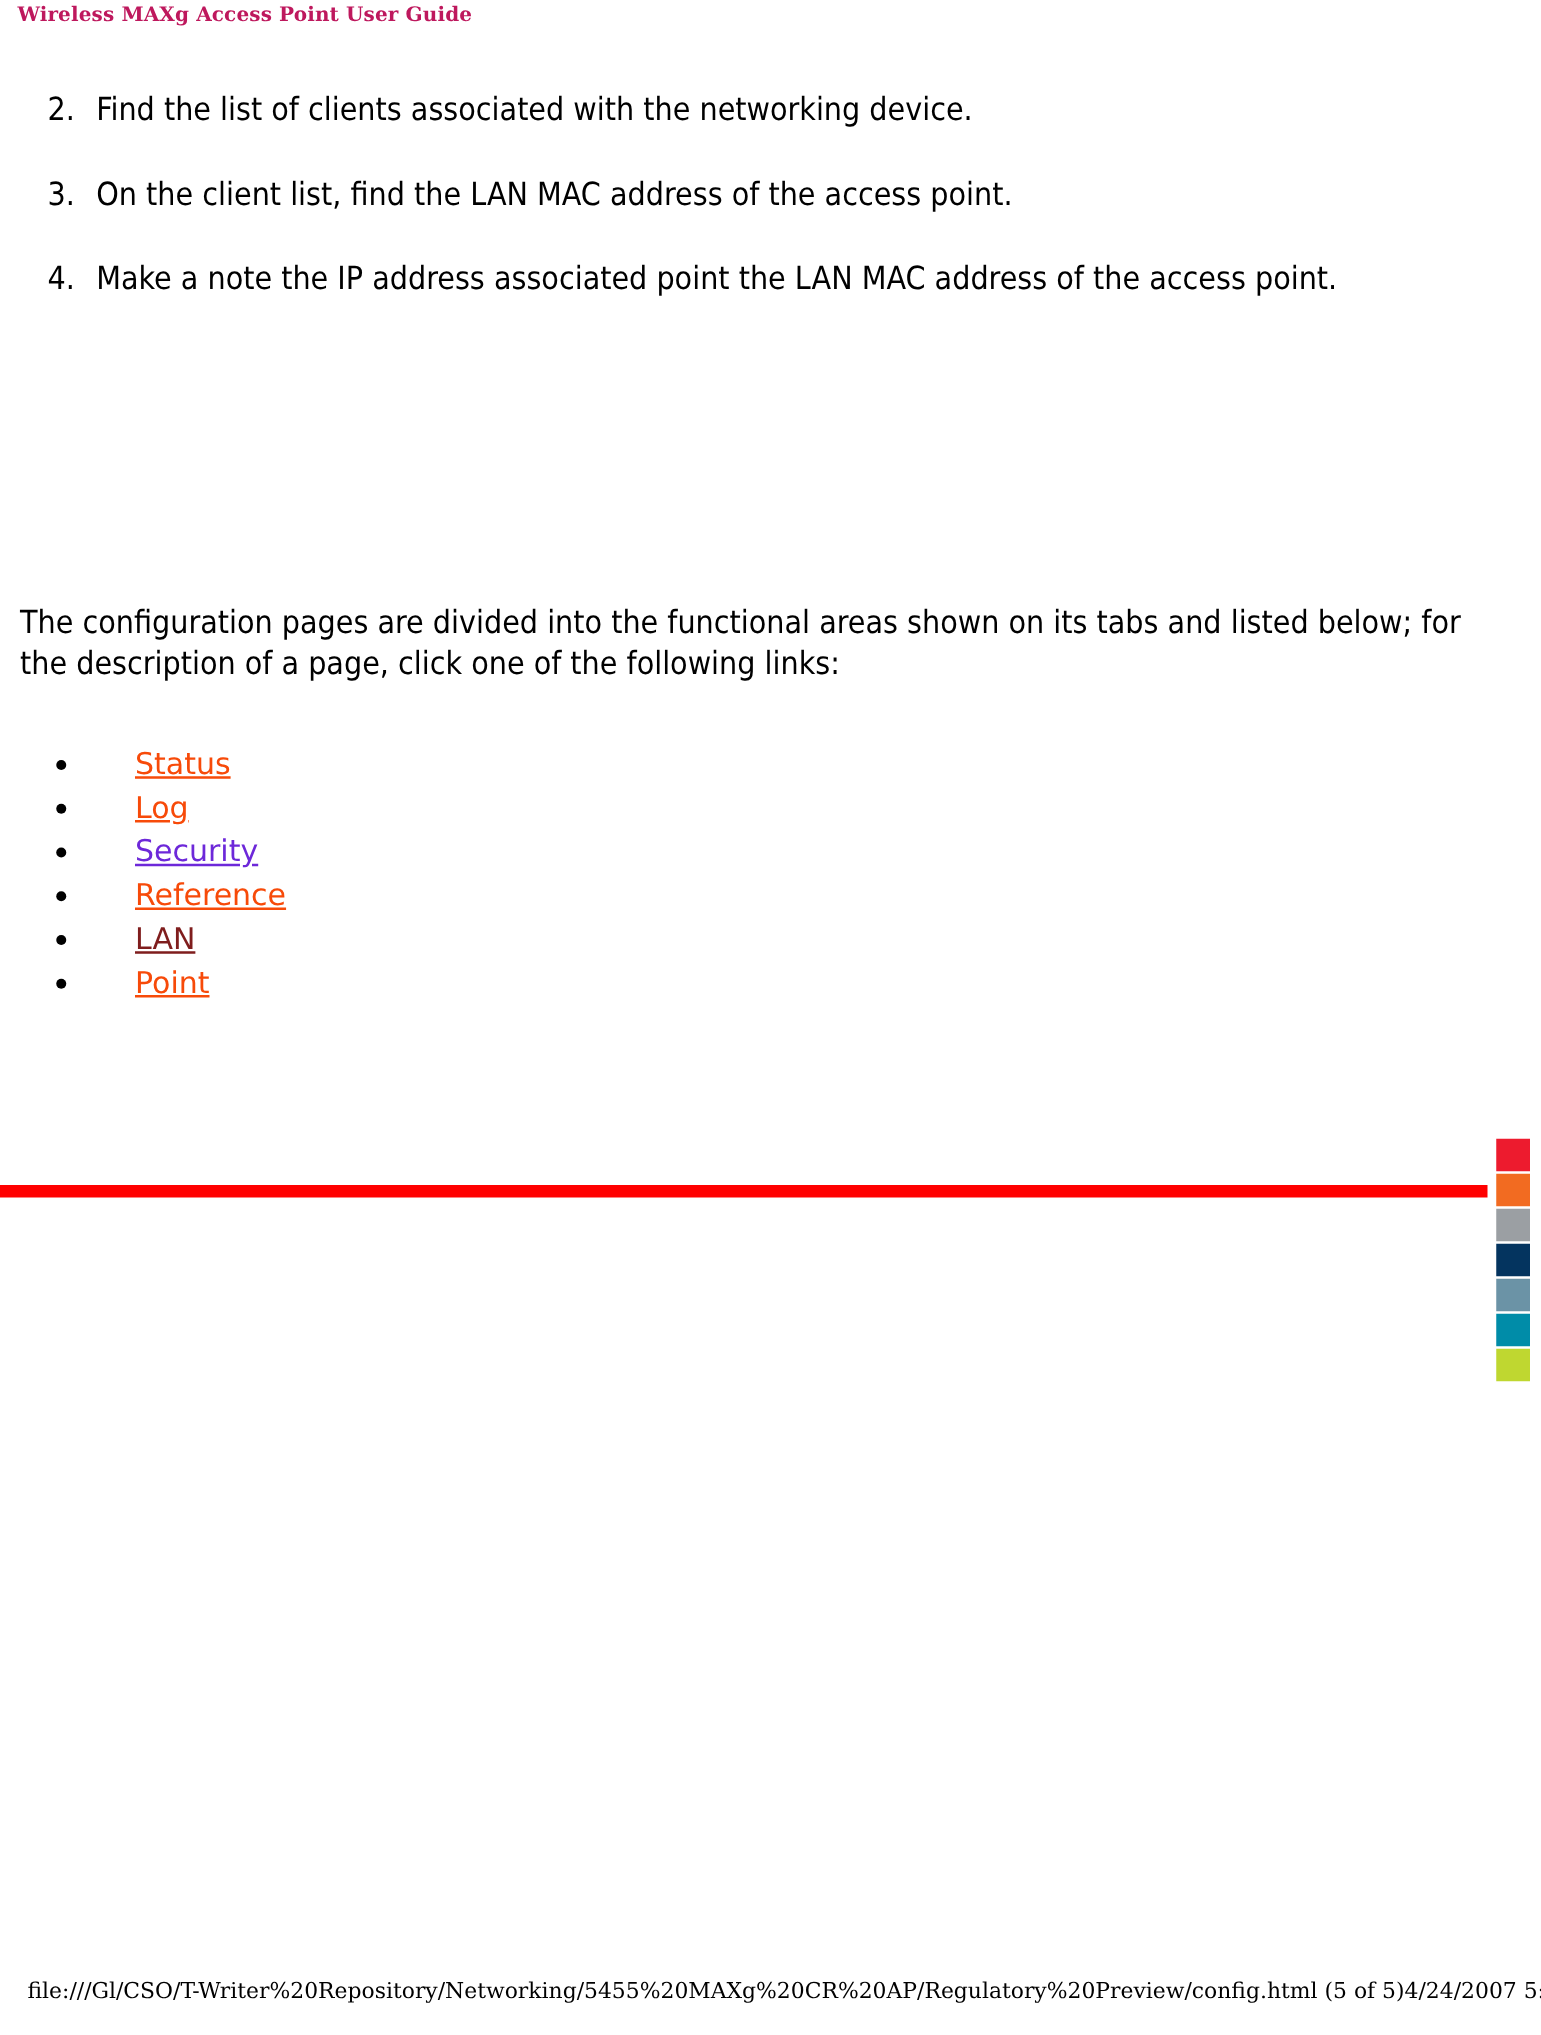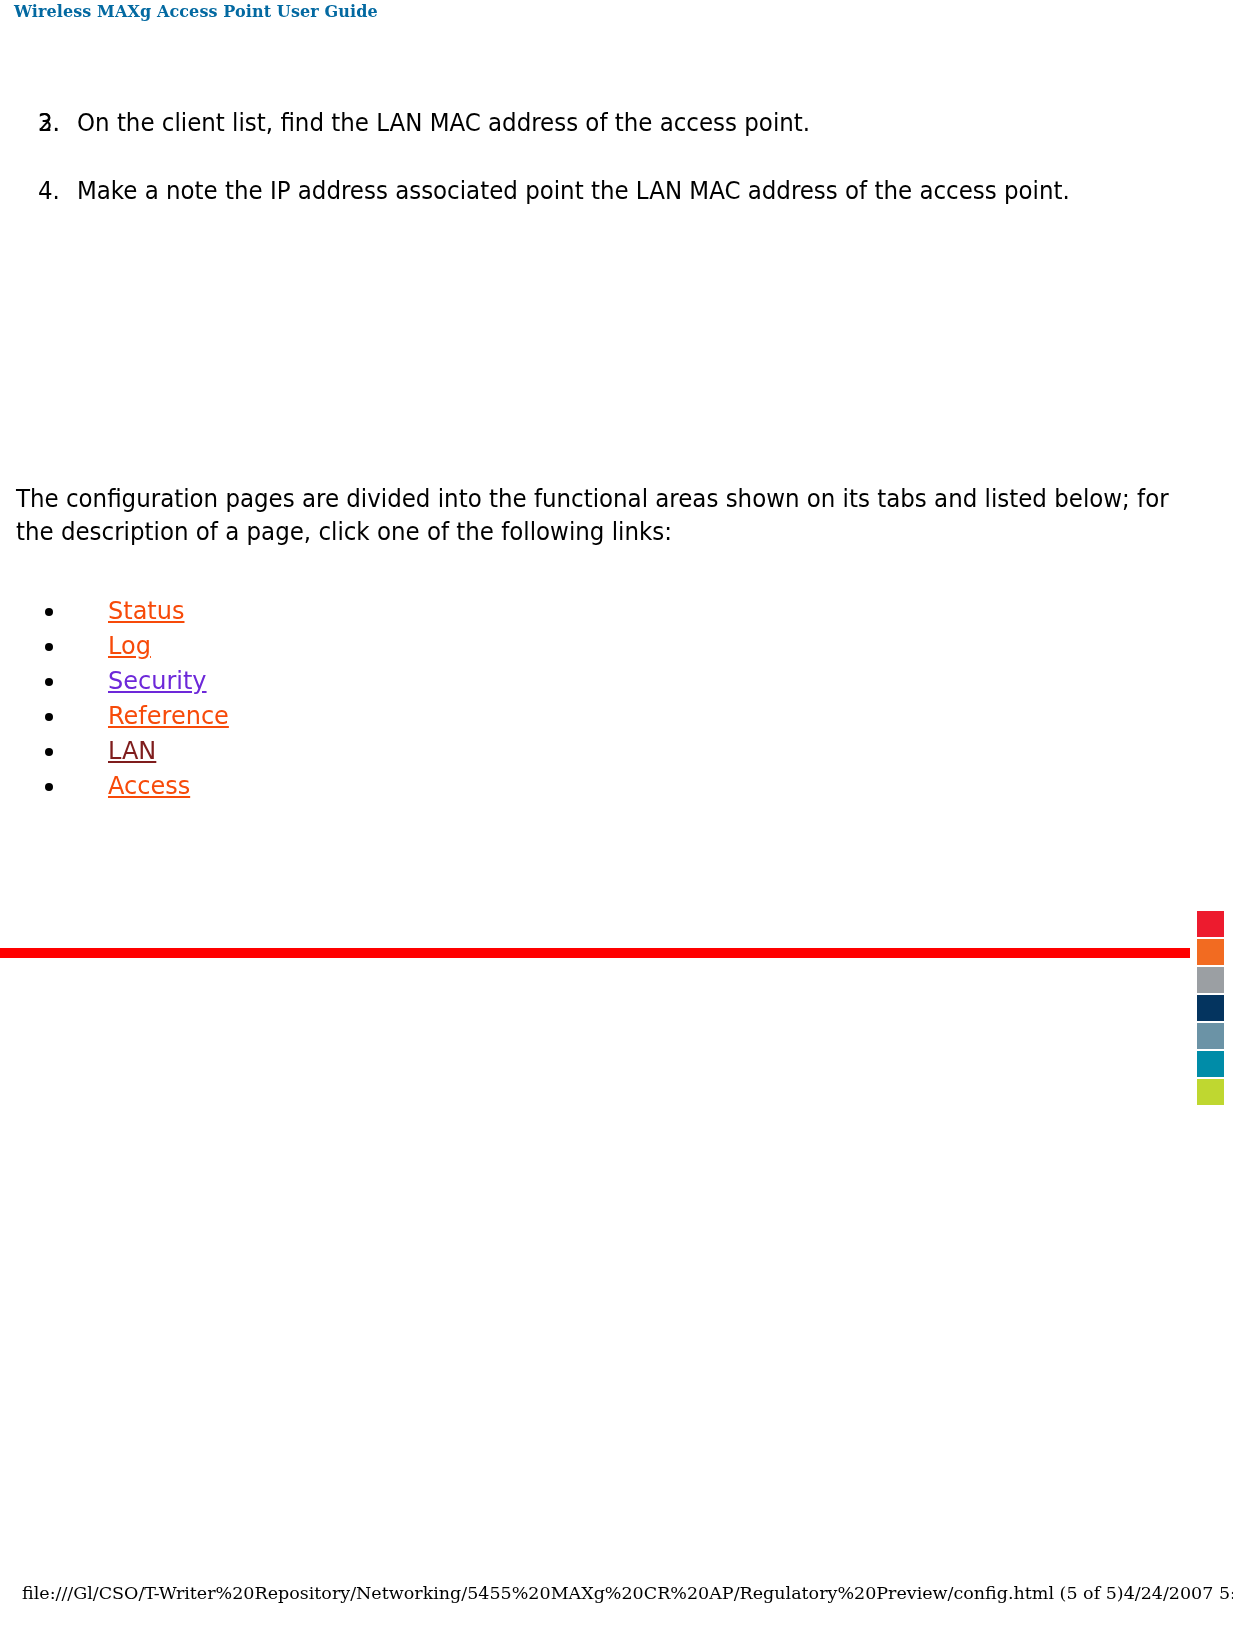--- a/index.html
+++ b/index.html
@@ -19,21 +19,21 @@
 
   
   #page-header {
     position: absolute;
     left: 14px;
     top: 2px;
     font-family: "DejaVu Serif", "Liberation Serif", serif;
     font-weight: bold;
     font-size: 16px;
     letter-spacing: 0.1px;
-    color: #0369a1;
+    color: #be185d;
     white-space: nowrap;
   }
 
   
   #content {
     position: absolute;
     left: 0;
     top: 72px;
     width: 1180px;
   }
@@ -177,20 +177,21 @@
 </head>
 <body>
 
 <div id="page-header">Wireless MAXg Access Point User Guide</div>
 
 <div id="content">
 
   <ol class="steps">
     <li>
       <span class="num">2.</span>
+      <span>Find the list of clients associated with the networking device.</span>
     </li>
     <li>
       <span class="num">3.</span>
       <span>On the client list, find the LAN MAC address of the access point.</span>
     </li>
     <li class="wrap">
       <span class="num">4.</span>
       <span>Make a note the IP address associated point the LAN MAC address of the access point.</span>
     </li>
   </ol>
@@ -214,21 +215,21 @@
     <li>
       <span class="bullet"></span>
       <a href="#" style="color: rgb(247, 74, 9);">Reference</a>
     </li>
     <li>
       <span class="bullet"></span>
       <a href="#" style="color: #7f1d1d;">LAN</a>
     </li>
     <li>
       <span class="bullet"></span>
-      <a href="#" style="color: rgb(247, 74, 9);">Access</a>
+      <a href="#" style="color: rgb(247, 74, 9);">Point</a>
     </li>
   </ul>
 
   <div id="footer-rule" style="background: rgb(255, 0, 0);"></div>
 
   <div id="swatch-stack">
       <span class="swatch" style="background: rgb(237, 27, 46);"></span>
       <span class="swatch" style="background: rgb(242, 107, 33);"></span>
       <span class="swatch" style="background: rgb(155, 159, 163);"></span>
       <span class="swatch" style="background: rgb(4, 52, 95);"></span>

